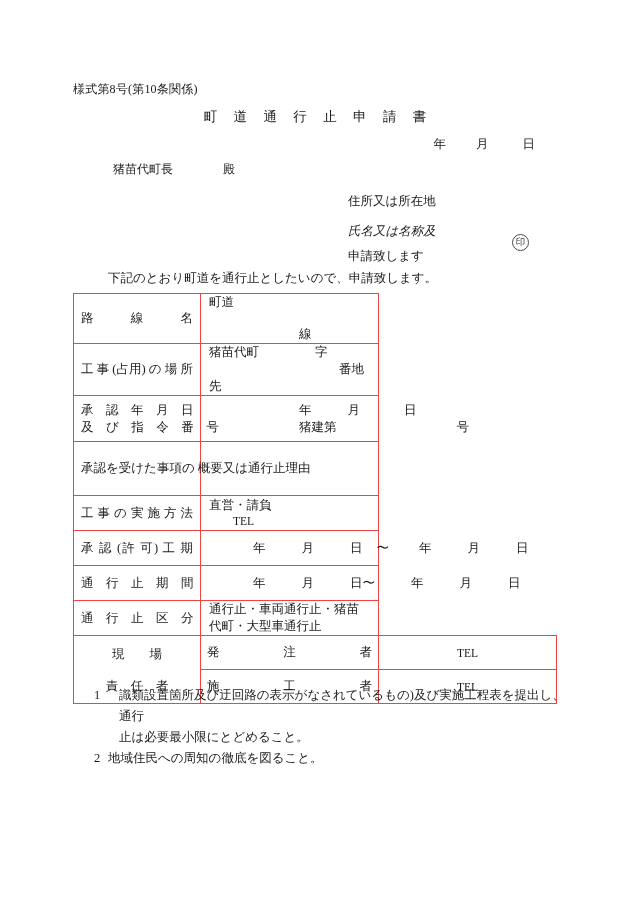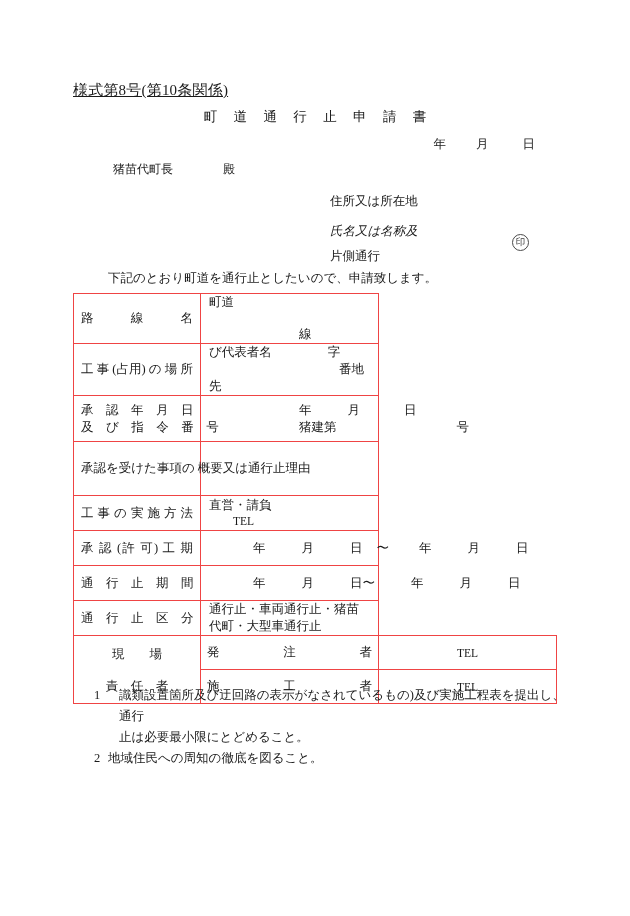--- a/index.html
+++ b/index.html
@@ -20,24 +20,23 @@
     width: 630px;
     height: 916px;
     box-sizing: border-box;
   }
 
   
   .form-code {
     position: absolute;
     left: 73px;
     top: 81px;
-    font-size: 15px;
+    font-size: 12px;
     letter-spacing: 0.2px;
     white-space: nowrap;
-    text-decoration: underline;
   }
   .doc-title {
     position: absolute;
     left: 0;
     top: 108px;
     width: 630px;
     text-align: center;
     font-size: 13.5px;
     letter-spacing: 6.5px;
     text-indent: 6.5px;
@@ -60,21 +59,21 @@
     position: absolute;
     left: 113px;
     top: 161px;
     font-size: 12px;
     white-space: nowrap;
   }
   .addressee .honorific { display: inline-block; margin-left: 50px; }
 
   .applicant {
     position: absolute;
-    left: 330px;
+    left: 348px;
     top: 189px;
     font-size: 12.5px;
     line-height: 25px;
   }
   .applicant .row2 { margin-top: 5px; font-style: italic; }
   .seal-mark {
     position: absolute;
     left: 512px;
     top: 234px;
     width: 15px;
@@ -214,21 +213,21 @@
     <span class="seg">年</span><span class="gap-a"></span><span class="seg">月</span><span class="gap-b"></span><span class="seg">日</span>
   </div>
 
   <div class="addressee">
     <span>猪苗代町長</span><span class="honorific">殿</span>
   </div>
 
   <div class="applicant">
     <div>住所又は所在地</div>
     <div class="row2">氏名又は名称及</div>
-    <div>片側通行</div>
+    <div>申請致します</div>
   </div>
   <div class="seal-mark">印</div>
 
   <div class="intro">下記のとおり町道を通行止としたいので、申請致します。</div>
 
   <table class="form-table">
     <tbody>
       <tr class="r-h1">
         <td class="lbl">
           <span class="lbl-spread">路　　線　　名</span>
@@ -236,21 +235,21 @@
         <td class="val">
           <span>町道</span><span class="sp-160"></span><span class="sp-90"></span><span>線</span>
         </td>
       </tr>
 
       <tr class="r-h2">
         <td class="lbl">
           <span class="lbl-spread">工 事 (占用) の 場 所</span>
         </td>
         <td class="val">
-          <span>び代表者名</span><span class="sp-56"></span><span>字</span><span class="sp-130"></span><span>番地先</span>
+          <span>猪苗代町</span><span class="sp-56"></span><span>字</span><span class="sp-130"></span><span>番地先</span>
         </td>
       </tr>
 
       <tr class="r-h3">
         <td class="lbl lbl-two">
           <span class="lbl-spread">承　認　年　月　日</span>
           <span class="lbl-spread">及　び　指　令　番　号</span>
         </td>
         <td class="val">
           <div class="date-cell">

